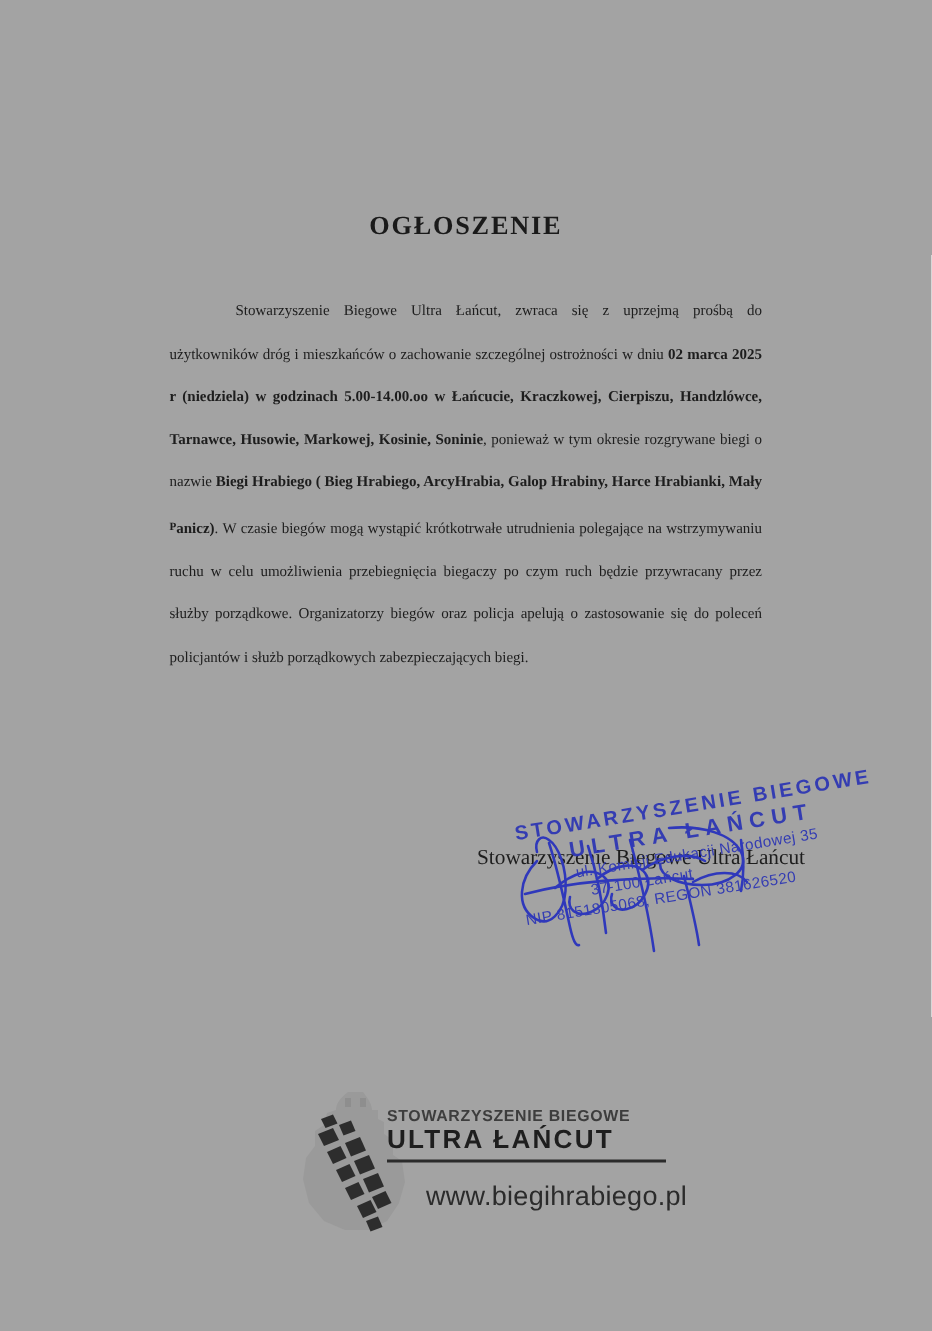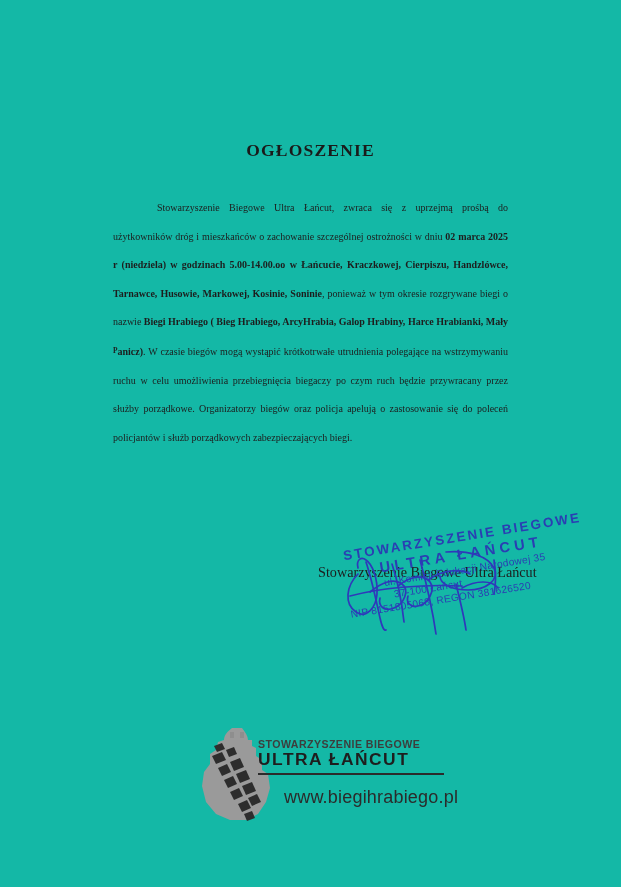--- a/index.html
+++ b/index.html
@@ -3,21 +3,21 @@
 <meta charset="utf-8">
 <title>OGŁOSZENIE</title>
 <style>
   html,body{margin:0;padding:0;background:#ffffff;}
   body{
     width:621px;height:887px;position:relative;overflow:hidden;
     font-family:"Liberation Serif","DejaVu Serif",serif;
     color:#1a1a1a;
     -webkit-font-smoothing:antialiased;
   }
-  .page{position:absolute;inset:0;background:#14b8a6;}
+  .page{position:absolute;inset:0;background:#a3a3a3;}
 
   
   .doc-title{
     position:absolute;left:0;right:0;top:140px;
     text-align:center;
     font-size:17.5px;font-weight:bold;letter-spacing:1.2px;
   }
 
   
   .body-copy{

